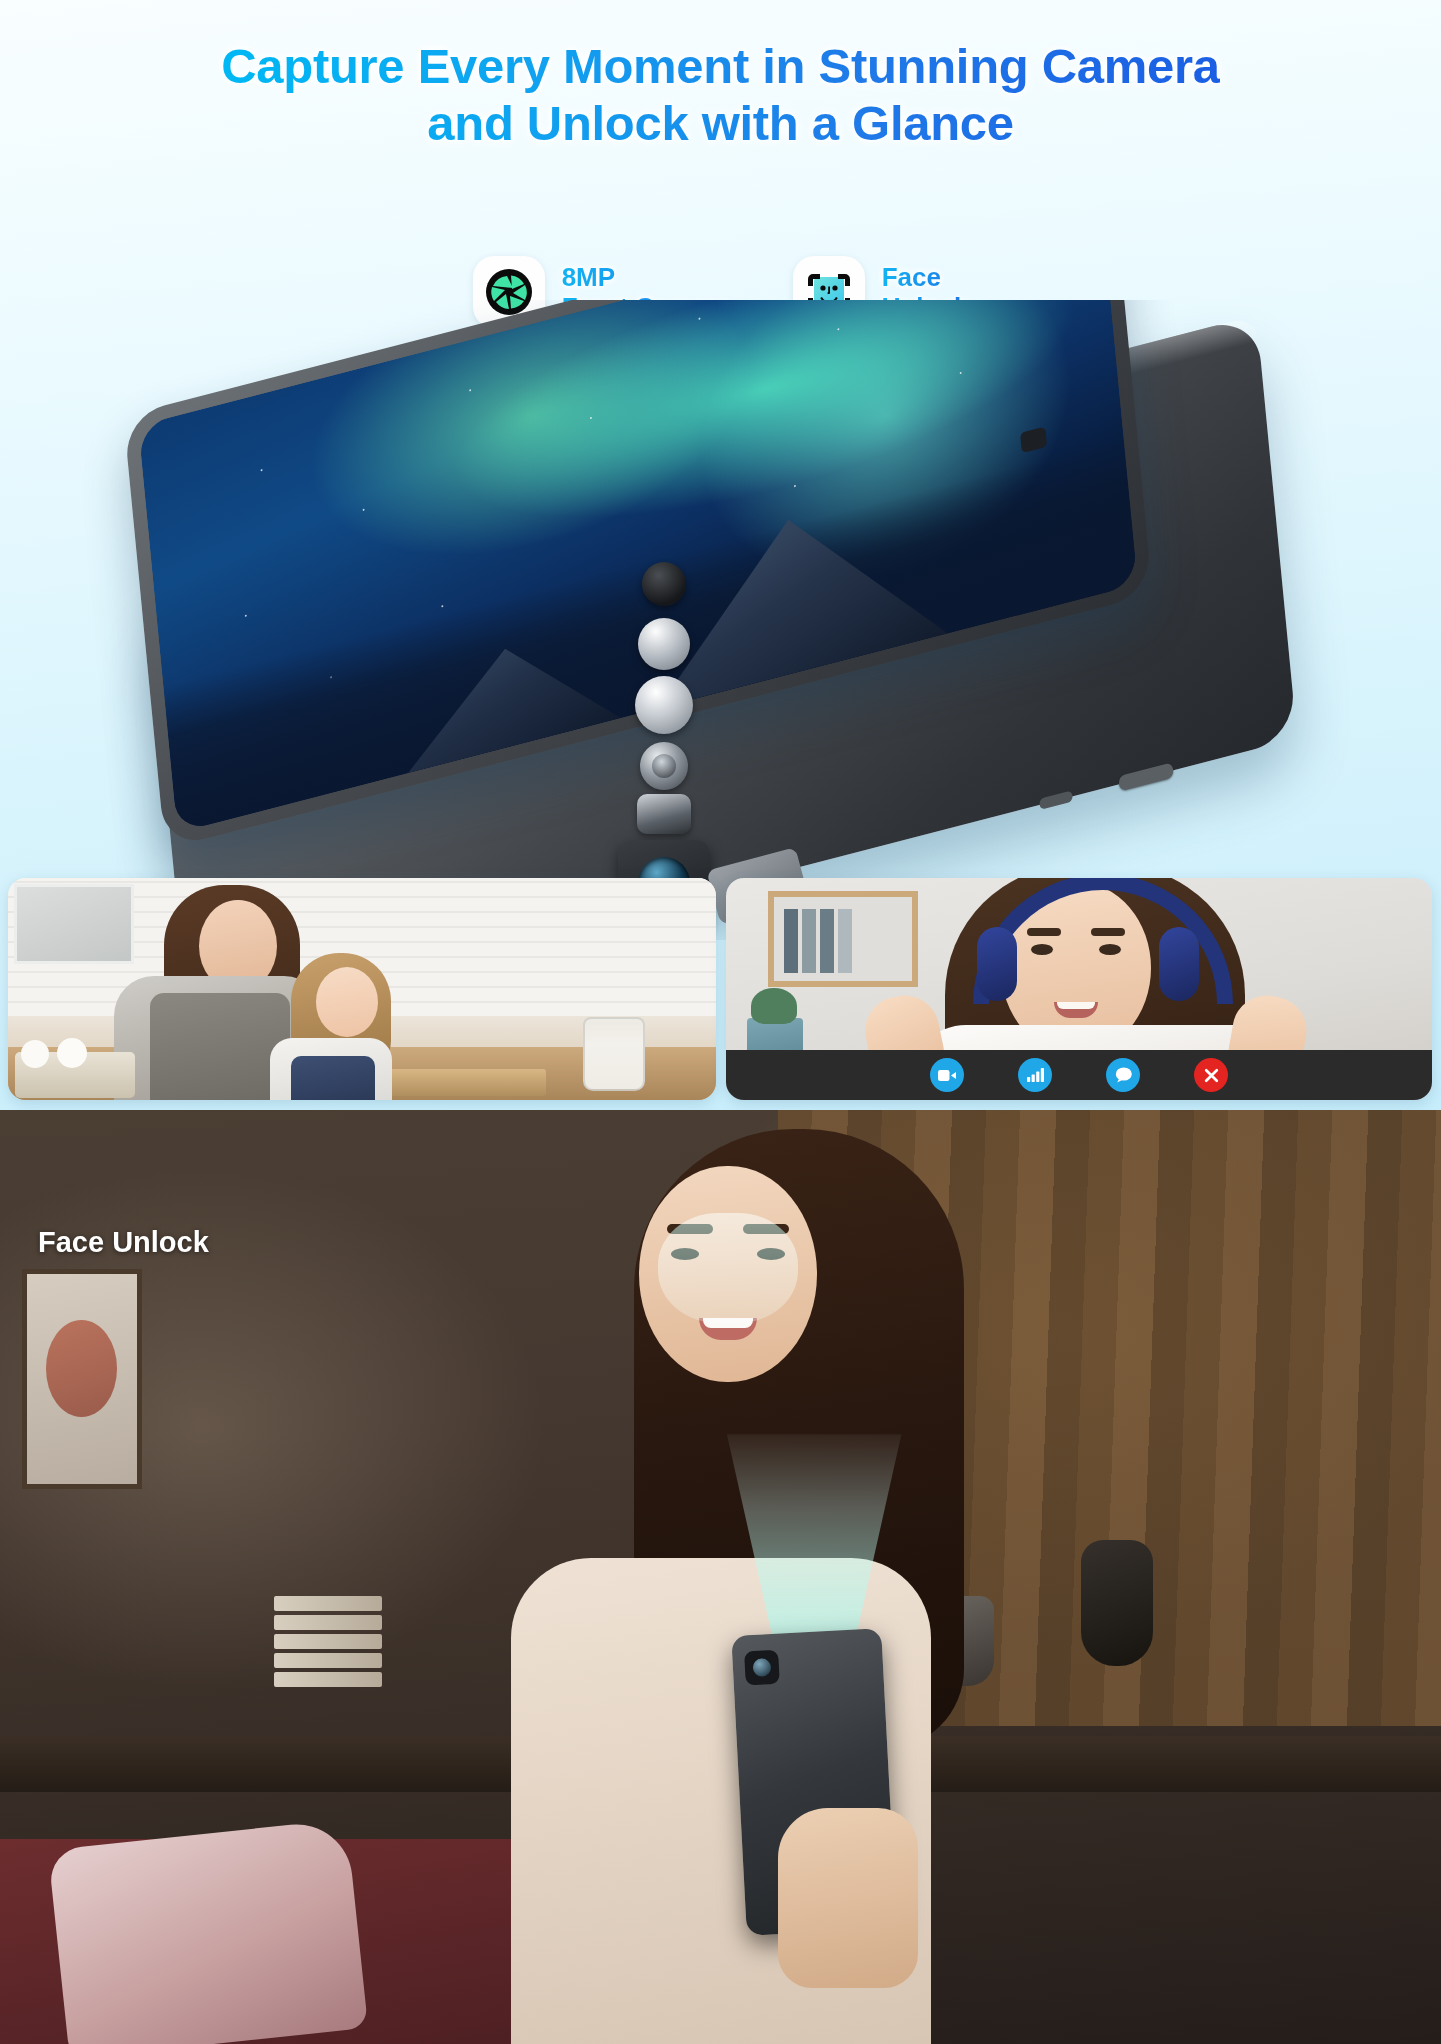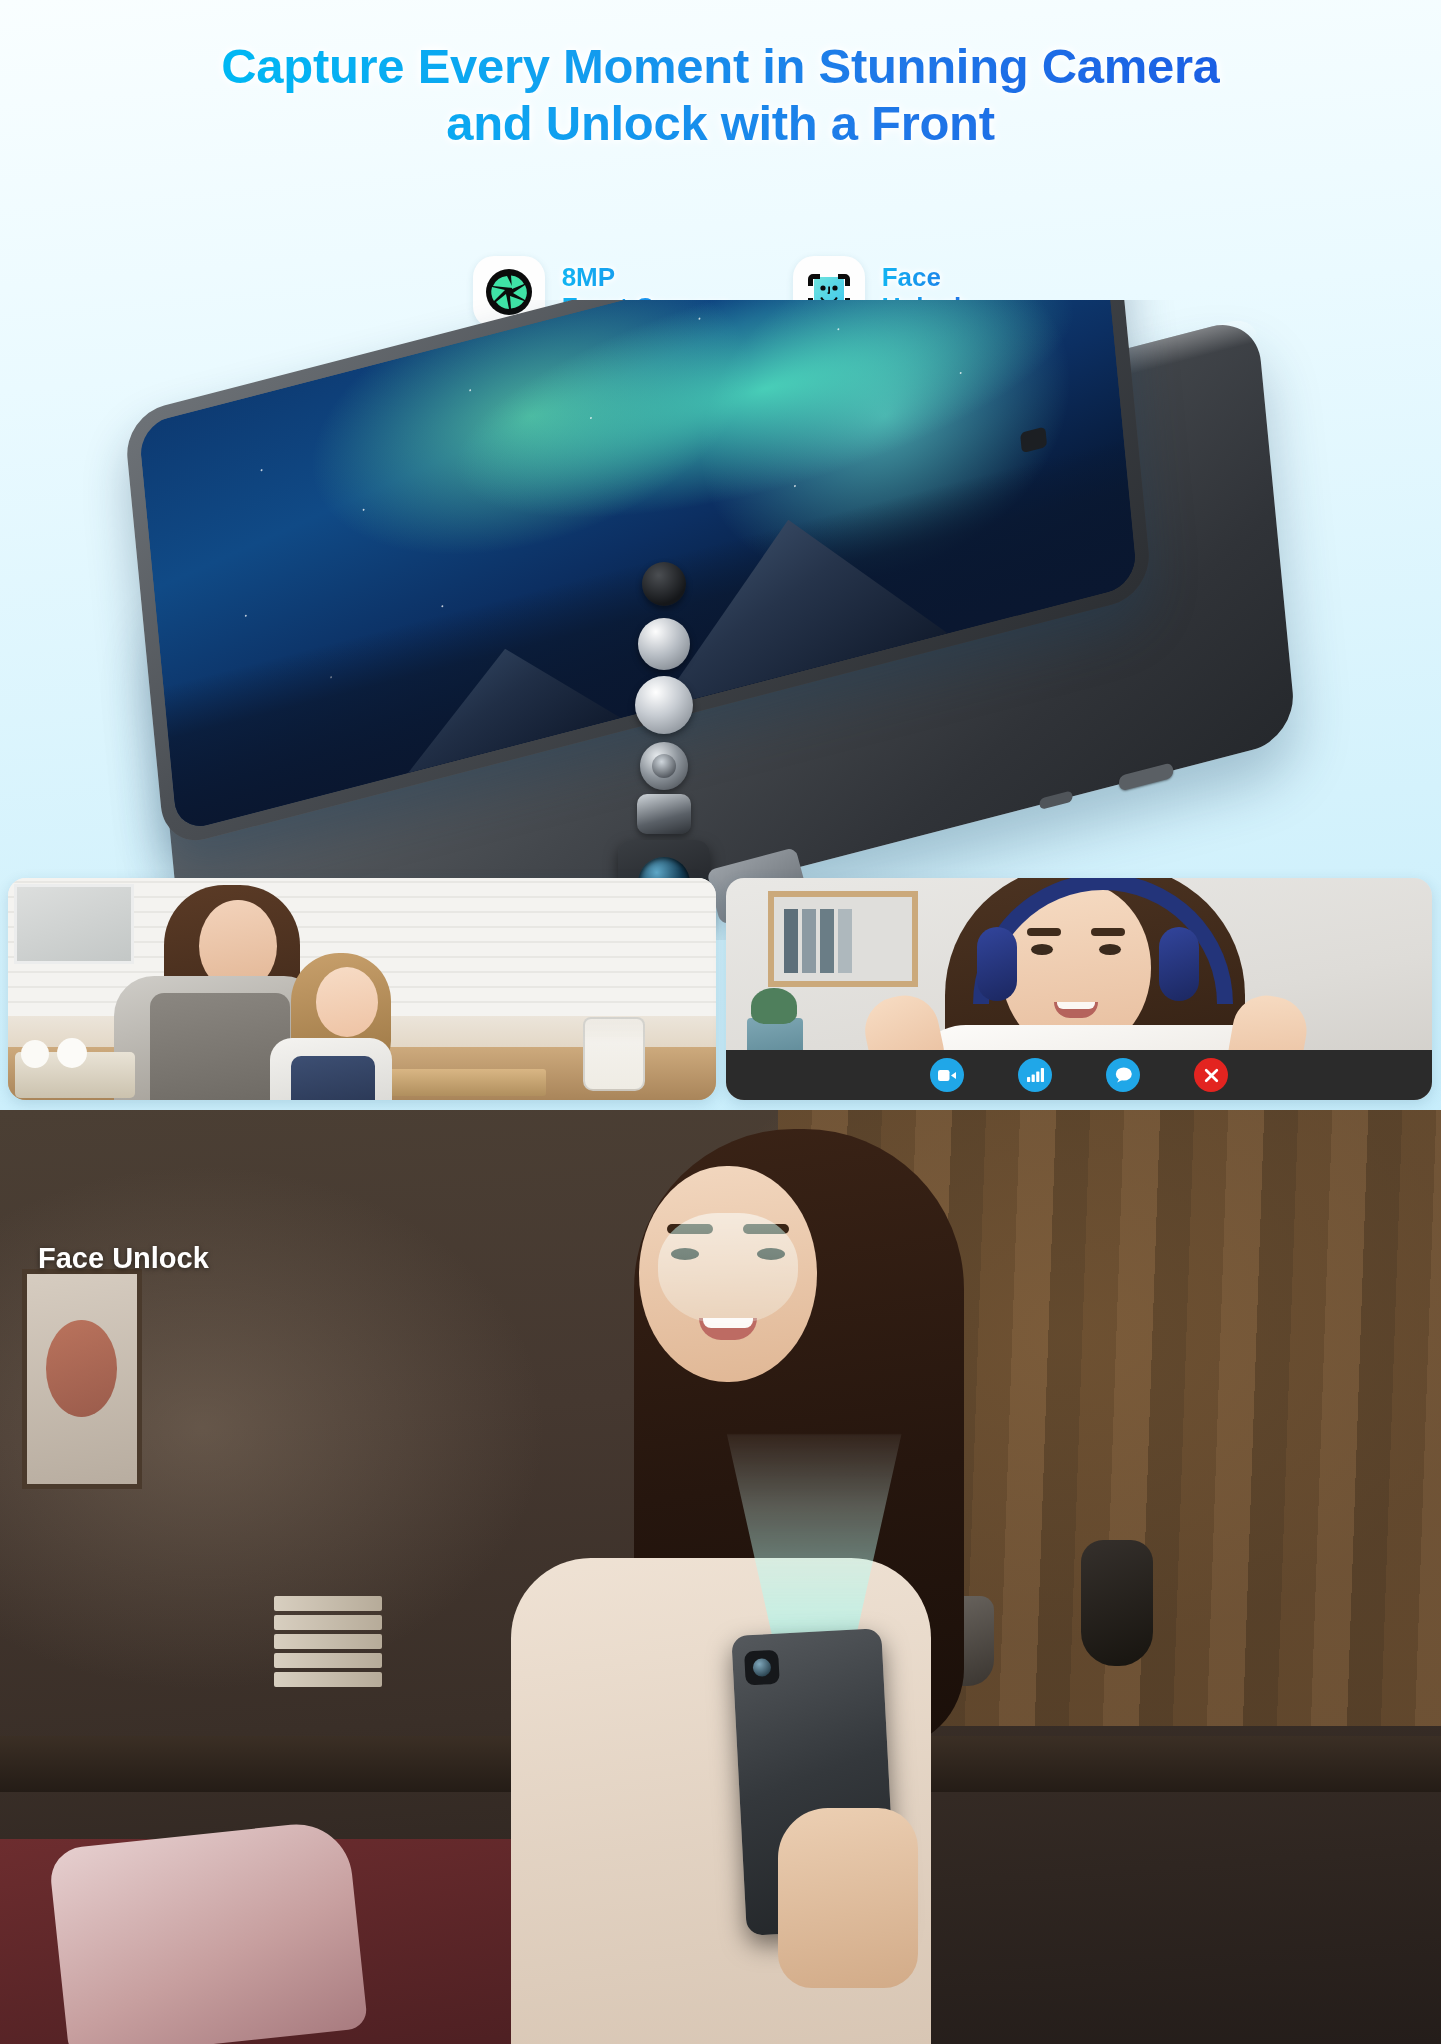--- a/index.html
+++ b/index.html
@@ -313,32 +313,31 @@
     position:absolute; left:50.5%; top:11%; width:140px; height:110px;
     transform:translateX(-50%);
     border-radius:60px/52px;
     background:linear-gradient(180deg, rgba(200,255,248,.55), rgba(150,240,230,.30));
     mix-blend-mode:screen;
   }
   .fp-label{
     position:absolute; left:38px; top:116px;
     font-size:29px; font-weight:bold; color:#ffffff;
     text-shadow:0 1px 5px rgba(0,0,0,.55);
-    margin-top:16px;
   }
 
   svg{ display:block; }
 </style>
 </head>
 <body>
 
 <div class="headline-wrap">
   <h1 class="headline">
     <span>Capture Every Moment in Stunning Camera</span>
-    <span class="l2">and Unlock with a Front</span>
+    <span class="l2">and Unlock with a Glance</span>
   </h1>
 </div>
 
 <div class="badges">
 
   <div class="badge">
     <div class="badge-icon">
       <svg width="52" height="52" viewBox="0 0 52 52" aria-hidden="true">
         <circle cx="26" cy="26" r="23" fill="#0b0b0b"></circle>
         <g transform="translate(26,26)">

